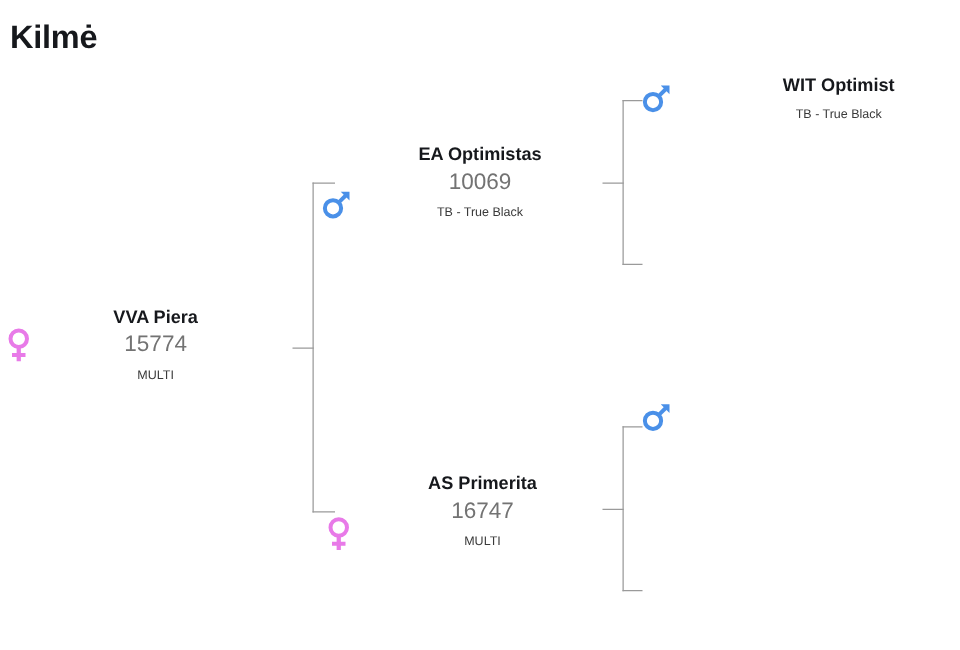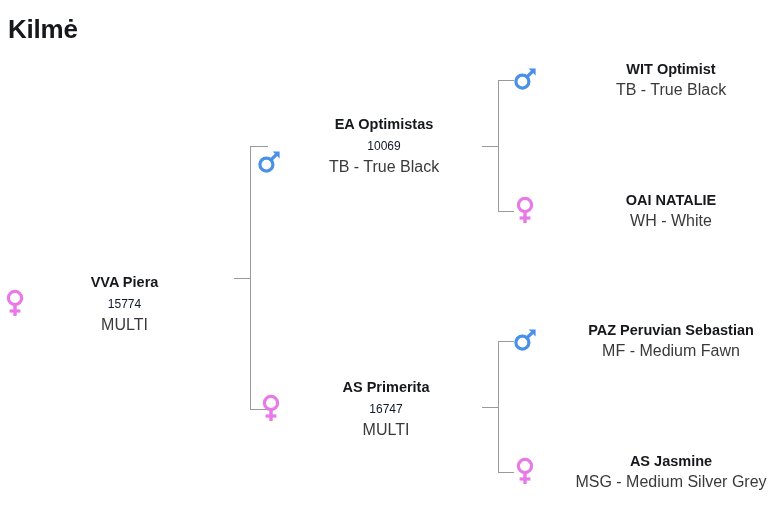--- a/index.html
+++ b/index.html
@@ -58,40 +58,40 @@
     text-align: center;
     line-height: 1.33;
   }
   .node .nm {
     font-size: 14.5px;
     font-weight: bold;
     color: #16181c;
     white-space: nowrap;
   }
   .node .id {
-    font-size: 12px;
+    font-size: 18px;
     font-weight: normal;
-    color: #0f172a;
+    color: #737373;
     white-space: nowrap;
   }
   .node .color {
-    font-size: 16px;
+    font-size: 10px;
     font-weight: normal;
     color: #3a3a3a;
     white-space: nowrap;
   }
 
   
-  .gen0 { left: 2px; top: 243px; width: 215px; margin-top: 28px; }
+  .gen0 { left: 2px; top: 243px; width: 215px; }
   .gen0 .info { padding-left: 4px; }
 
   
   .gen1 { width: 230px; }
   .gen1.sire { left: 256px; top: 113px; align-items: flex-end; }
-  .gen1.dam  { left: 258px; top: 376px; }
+  .gen1.dam  { left: 258px; top: 376px; align-items: flex-end; }
 
   
   .gen2 { width: 255px; gap: 37px; }
   .gen2.g2a { left: 512px; top: 58px; }
   .gen2.g2b { left: 512px; top: 189px; }
   .gen2.g2c { left: 512px; top: 319px; }
   .gen2.g2d { left: 512px; top: 450px; }
 
   
   .bracket { position: absolute; }
@@ -227,55 +227,25 @@
         <line x1="14.2" y1="9.7" x2="21" y2="3" stroke="#4a90e8" stroke-width="3.2"></line>
         <polygon points="22.6,1.4 22.6,8.4 15.6,1.4" fill="#4a90e8"></polygon>
       </svg>
     </span>
     <span class="info">
       <span class="nm">WIT Optimist</span><br>
       <span class="color">TB - True Black</span>
     </span>
   </div>
 
-  <div class="node gen2 g2b">
-    <span class="sex-icon">
-      <svg width="22" height="28" viewBox="0 0 22 28" aria-hidden="true">
-        <circle cx="11" cy="9" r="6.6" fill="none" stroke="#e87ae8" stroke-width="3.2"></circle>
-        <rect x="9.3" y="16" width="3.4" height="11" fill="#e87ae8"></rect>
-        <rect x="5.6" y="20.4" width="10.8" height="3.2" fill="#e87ae8"></rect>
-      </svg>
-    </span>
-    <span class="info">
-      <span class="nm">OAI NATALIE</span><br>
-      <span class="color">WH - White</span>
-    </span>
-  </div>
 
   <div class="node gen2 g2c">
     <span class="sex-icon">
       <svg width="24" height="24" viewBox="0 0 24 24" aria-hidden="true">
         <circle cx="9.4" cy="14.6" r="6.5" fill="none" stroke="#4a90e8" stroke-width="3.2"></circle>
         <line x1="14.2" y1="9.7" x2="21" y2="3" stroke="#4a90e8" stroke-width="3.2"></line>
         <polygon points="22.6,1.4 22.6,8.4 15.6,1.4" fill="#4a90e8"></polygon>
       </svg>
     </span>
-    <span class="info">
-      <span class="nm">PAZ Peruvian Sebastian</span><br>
-      <span class="color">MF - Medium Fawn</span>
-    </span>
-  </div>
-
-  <div class="node gen2 g2d">
-    <span class="sex-icon">
-      <svg width="22" height="28" viewBox="0 0 22 28" aria-hidden="true">
-        <circle cx="11" cy="9" r="6.6" fill="none" stroke="#e87ae8" stroke-width="3.2"></circle>
-        <rect x="9.3" y="16" width="3.4" height="11" fill="#e87ae8"></rect>
-        <rect x="5.6" y="20.4" width="10.8" height="3.2" fill="#e87ae8"></rect>
-      </svg>
-    </span>
-    <span class="info">
-      <span class="nm">AS Jasmine</span><br>
-      <span class="color">MSG - Medium Silver Grey</span>
-    </span>
-  </div>
+  </div>
+
 
 </div>
 
 </body></html>

